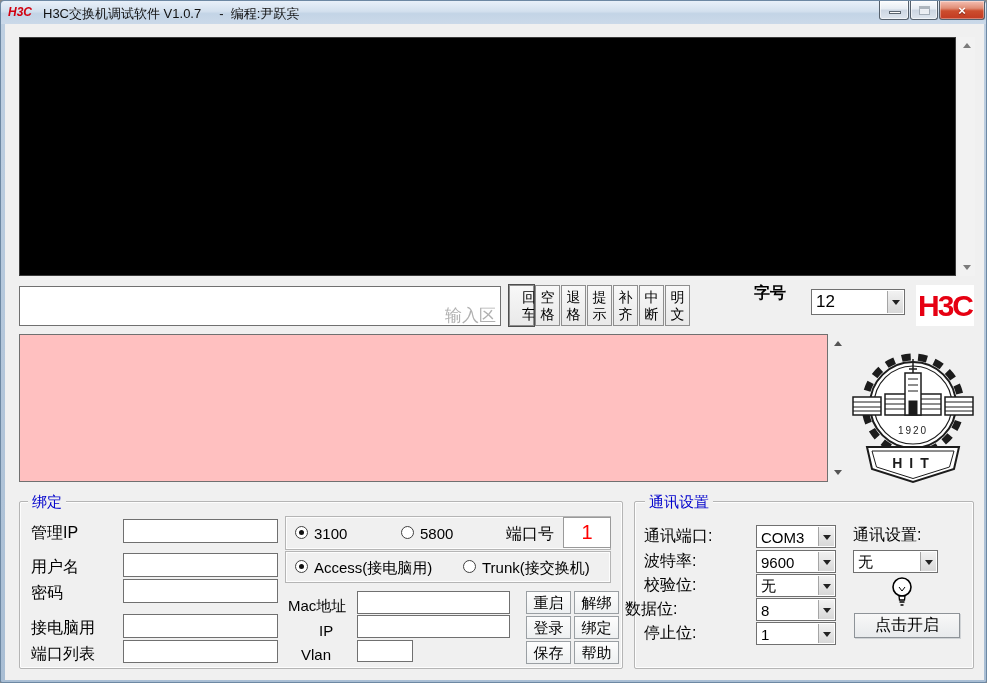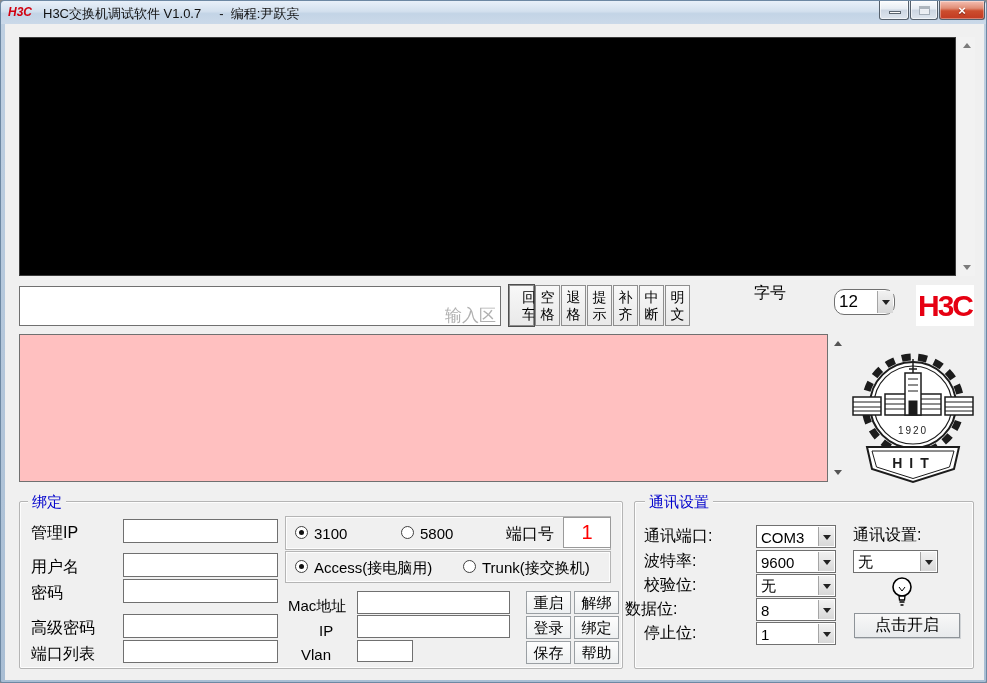--- a/index.html
+++ b/index.html
@@ -51,29 +51,29 @@
   
   #cmd-input { left:18px; top:285px; width:482px; height:40px; background:#fff;
     border:1px solid #707070; font-size:16px; padding:2px 6px; }
   #cmd-hint { left:400px; top:303px; width:95px; text-align:right; color:#b0b0b0; font-size:17px; }
   .keybtn { position:absolute; top:284px; height:41px; width:25px;
     background:linear-gradient(#f8f8f8,#e9e9e9); border:1px solid #8e8e8e;
     font-size:14px; line-height:17px; text-align:center; word-break:break-all;
     padding:2px 0; color:#000; cursor:pointer; }
   .keybtn.wide { width:71px; line-height:35px; font-size:15px; }
   .keybtn.focused { outline:1px solid #4e4e4e; outline-offset:0px;padding-left:12px; }
-  #fontsize-label { left:753px; top:282px; font-size:16px; }
+  #fontsize-label { left:753px; top:282px; font-size:16px;font-weight:bold; }
   .combo { position:absolute; background:#fff; border:1px solid #707070; }
   .combo .val { position:absolute; left:4px; top:50%; transform:translateY(-50%); font-size:15px; }
   .combo .drop { position:absolute; right:1px; top:1px; bottom:1px; width:16px;
     background:linear-gradient(#f2f2f2,#d8d8d8); border-left:1px solid #a5a5a5; cursor:pointer; }
   .combo .drop::after { content:""; position:absolute; left:50%; top:50%;
     transform:translate(-50%,-40%); width:0; height:0;
     border-left:4px solid transparent; border-right:4px solid transparent; border-top:5px solid #222; }
-  #font-combo { left:833px; top:288px; width:61px; height:26px;border-radius:10px; }
+  #font-combo { left:810px; top:288px; width:94px; height:26px; }
   #font-combo .val { font-size:17px; }
   #brand-logo { left:915px; top:284px; width:58px; height:41px; background:#fff;
     color:#e60012; font-size:30px; font-weight:bold; text-align:center; line-height:41px;
     letter-spacing:-2px; font-stretch:condensed; }
 
   
   #output { left:18px; top:333px; width:809px; height:148px; background:#ffc0c0;
     border:1px solid #707070; font-size:14px; }
   #output-scroll { left:829px; top:334px; height:146px; width:16px; background:transparent; }
   #output-scroll .arr.up { border-bottom-color:#555; }
@@ -195,21 +195,21 @@
 
   <div class="lbl" style="left:30px; top:522px">管理IP</div>
   <input class="field" style="left: 122px; top: 518px; width: 155px; height: 24px;" value="">
 
   <div class="lbl" style="left:30px; top:556px">用户名</div>
   <input class="field" style="left: 122px; top: 552px; width: 155px; height: 24px;" value="">
 
   <div class="lbl" style="left:30px; top:582px">密码</div>
   <input class="field" style="left: 122px; top: 578px; width: 155px; height: 24px;" value="">
 
-  <div class="lbl" style="left:30px; top:617px">高级密码</div>
+  <div class="lbl" style="left:30px; top:617px">接电脑用</div>
   <input class="field" style="left: 122px; top: 613px; width: 155px; height: 24px;" value="">
 
   <div class="lbl" style="left:30px; top:643px">端口列表</div>
   <input class="field" style="left: 122px; top: 639px; width: 155px; height: 23px;" value="">
 
   <div class="panel" style="left:284px; top:515px; width:326px; height:34px"></div>
   <span class="radio checked" style="left:294px; top:525px"></span>
   <span class="rlabel" style="left:313px; top:524px">3100</span>
   <span class="radio" style="left:400px; top:525px"></span>
   <span class="rlabel" style="left:419px; top:524px">5800</span>

